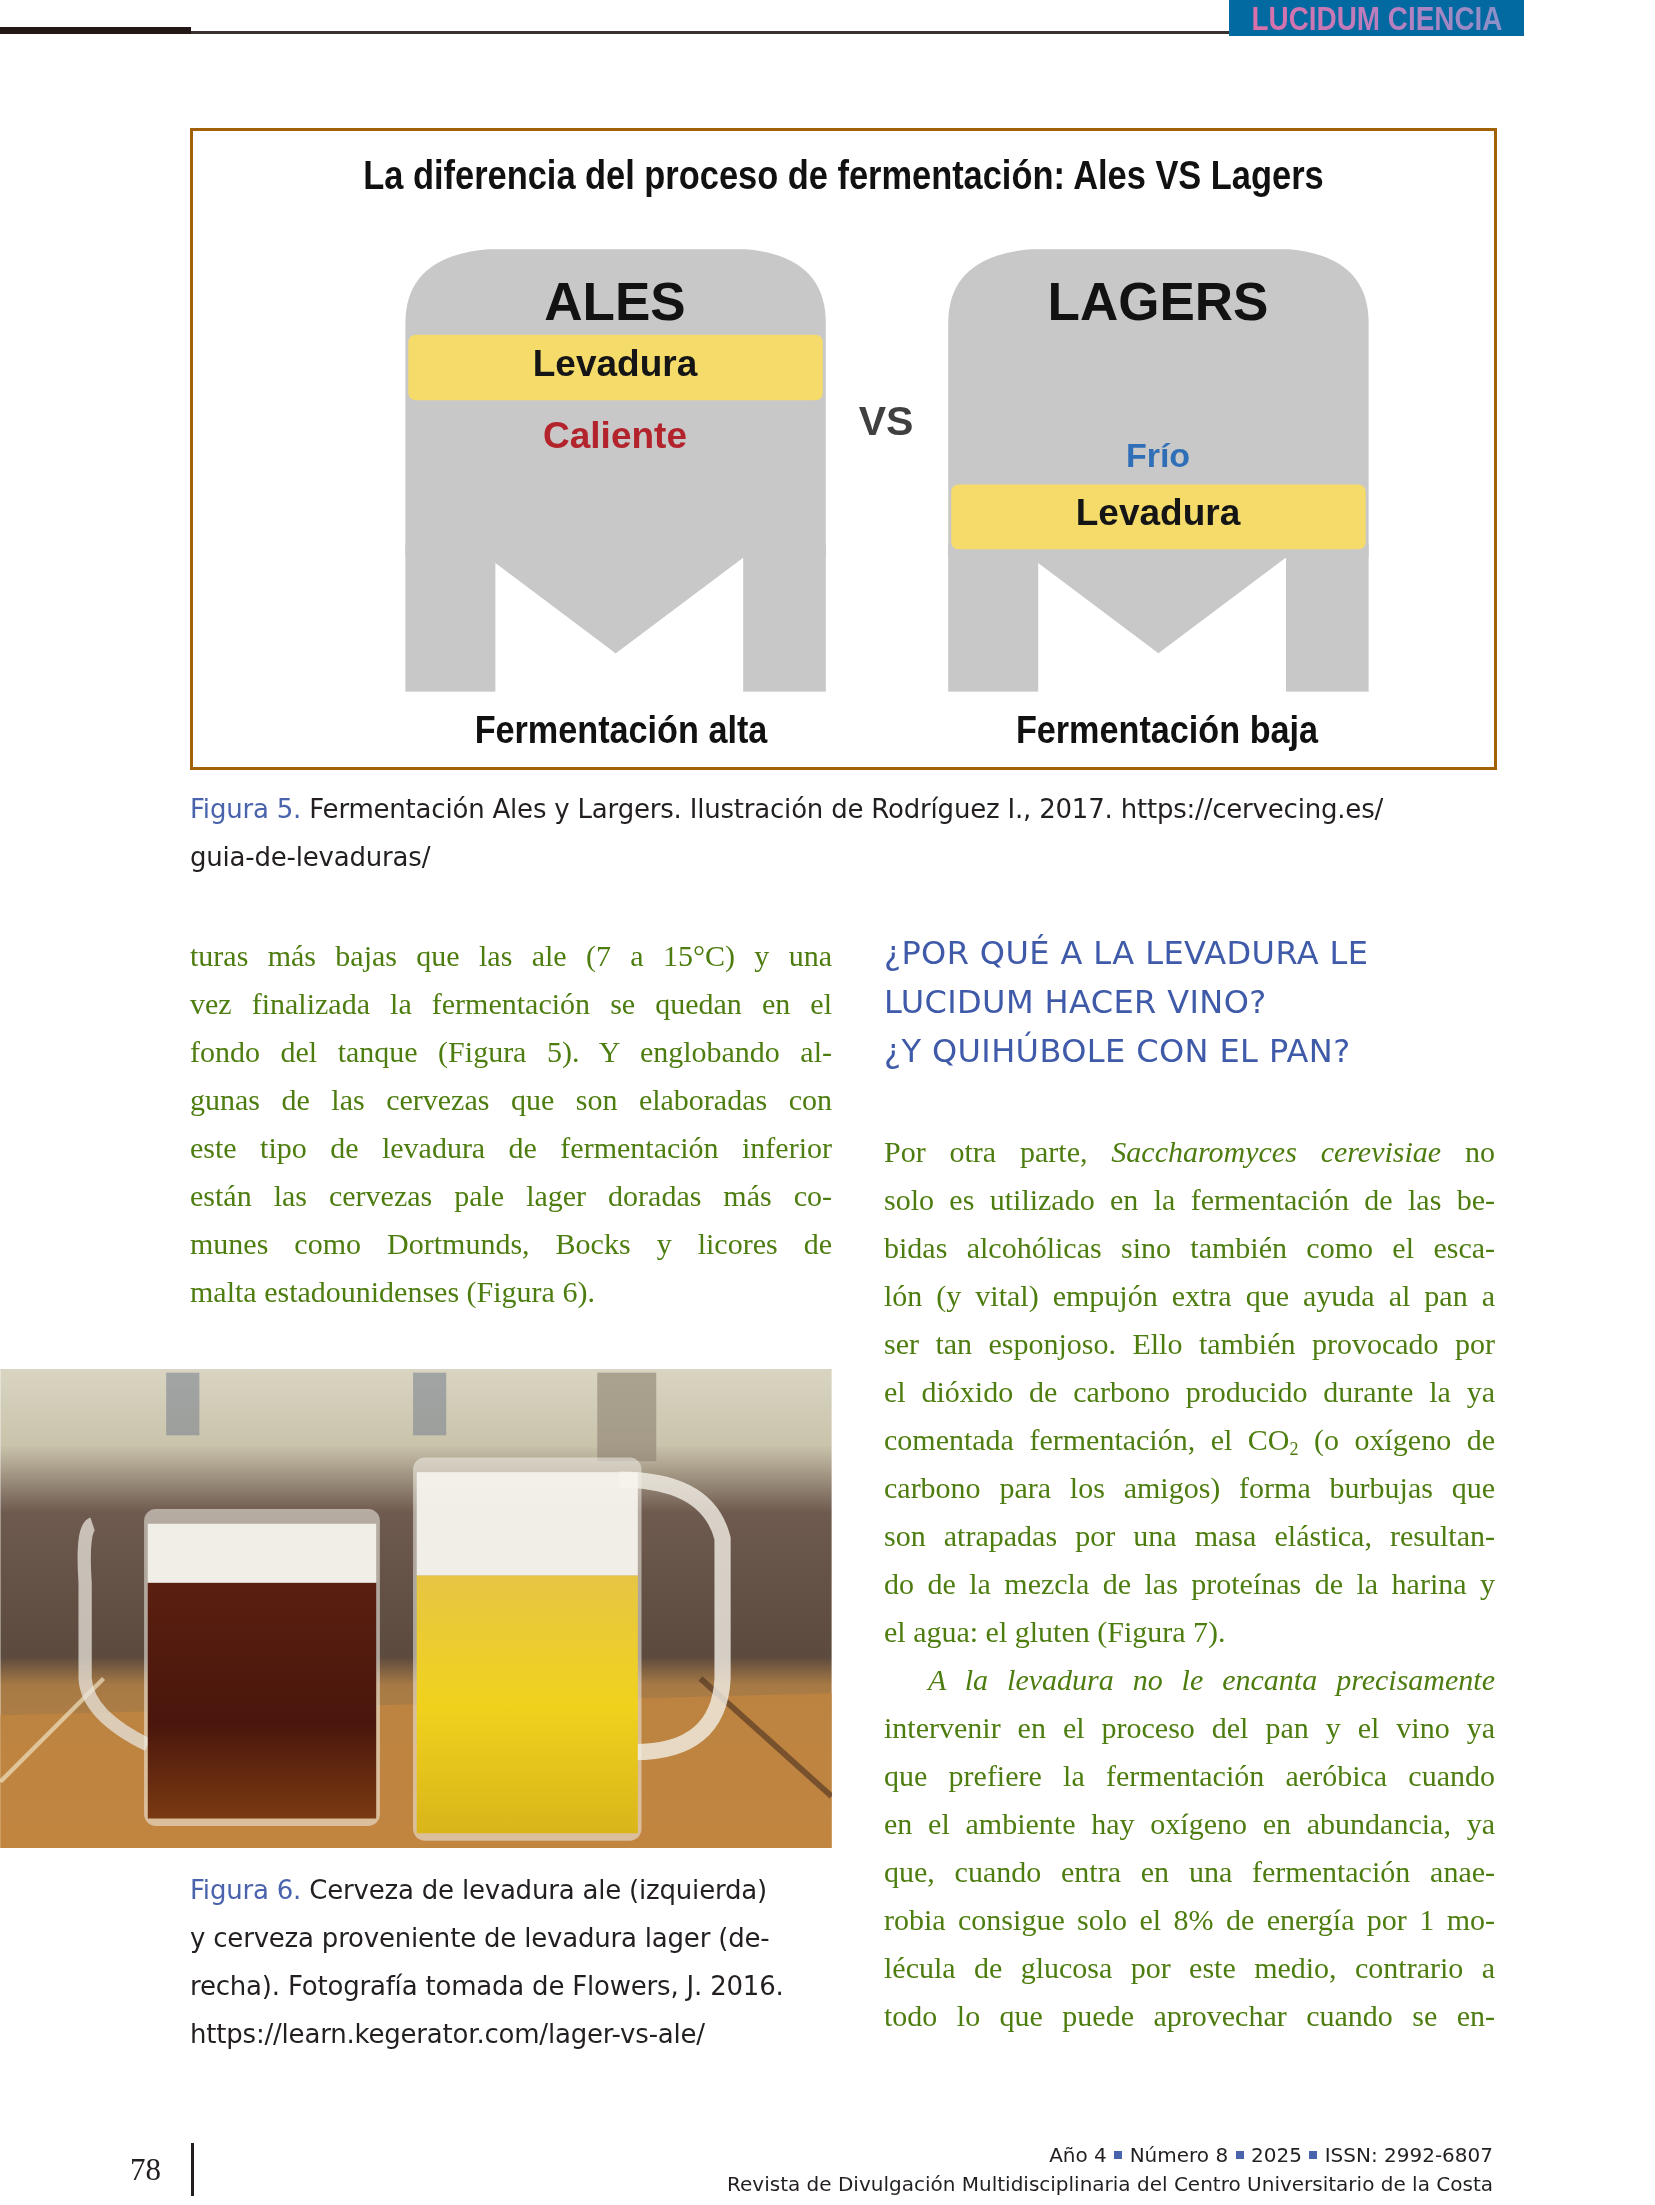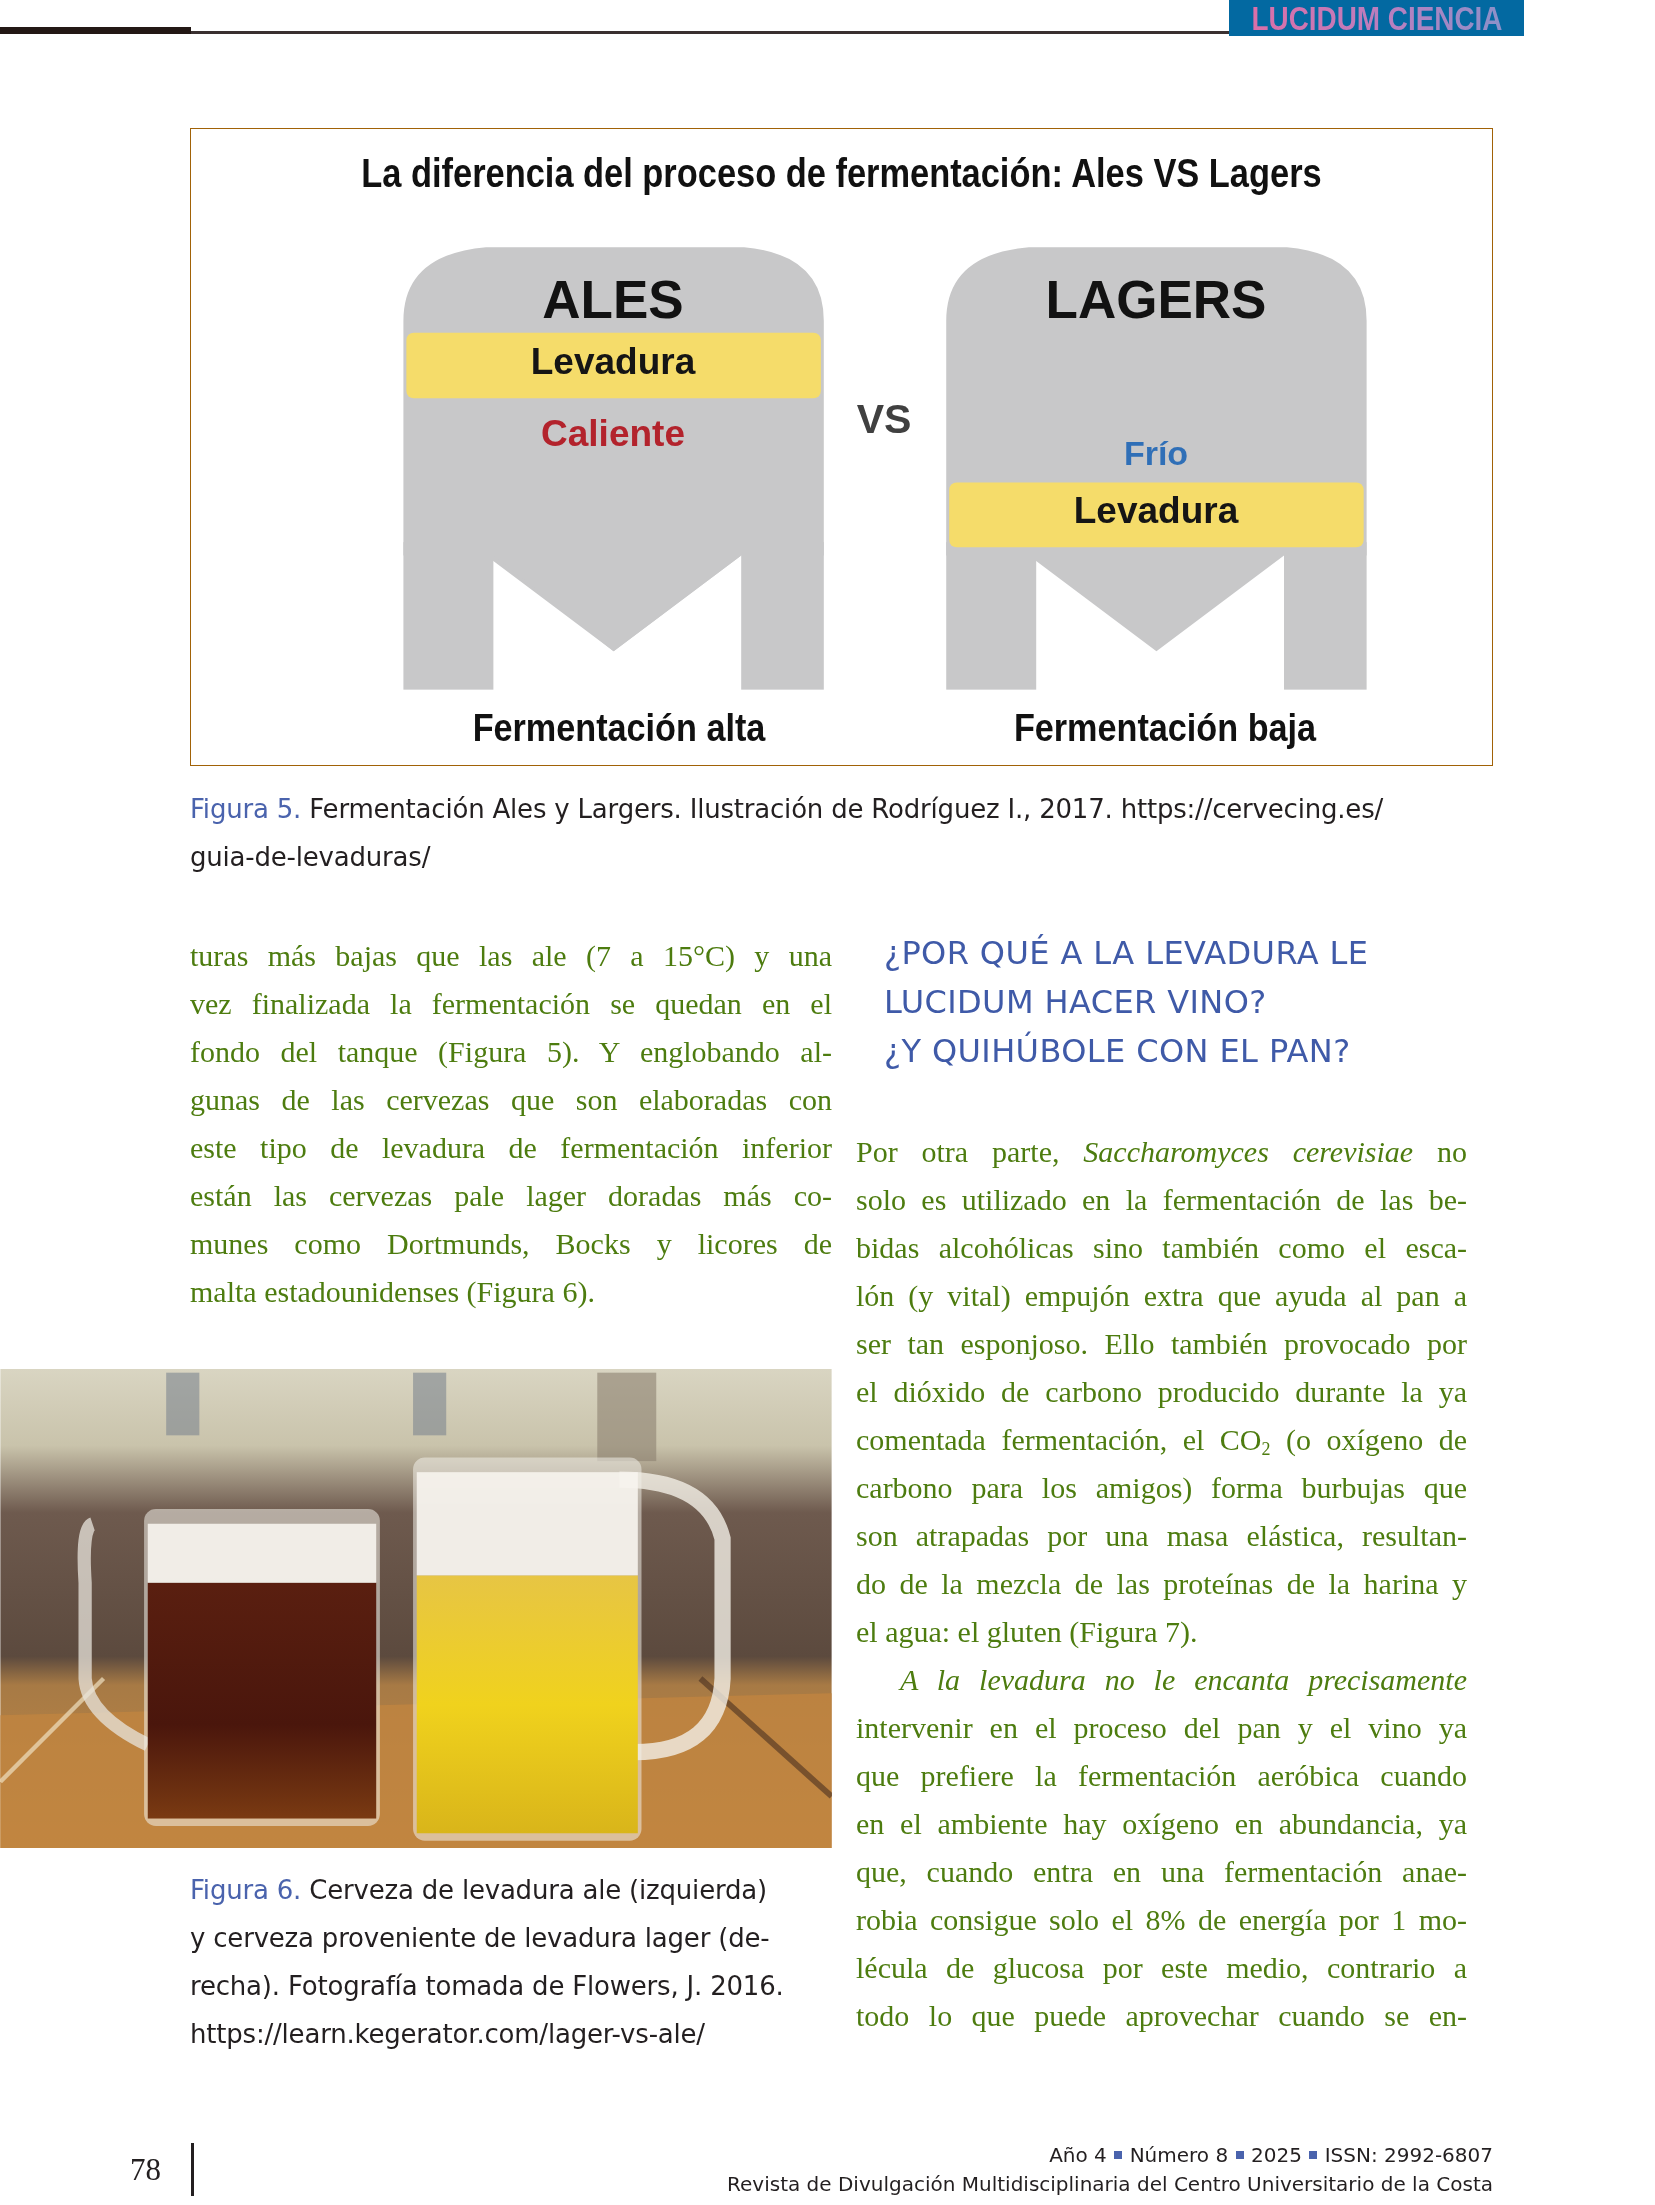--- a/index.html
+++ b/index.html
@@ -22,21 +22,21 @@
     font-size: 34px; letter-spacing: 0px; line-height: 36px;
     transform: scaleX(0.82); transform-origin: center;
     background: linear-gradient(90deg, #dc6fa8 0%, #b97fbf 55%, #8b91c9 100%);
     -webkit-background-clip: text; background-clip: text; color: transparent;
     white-space: nowrap;
   }
 
   
   .fig5 {
     left: 190px; top: 128px; width: 1301px; height: 636px;
-    border: 1px solid #a16207; background: #ffffff; box-sizing: content-box;
+    border: 3px solid #a16207; background: #ffffff; box-sizing: content-box;
   }
   .fig5-title {
     left: 0; width: 100%; top: 22px; text-align: center;
     font-family: "Liberation Sans", sans-serif; font-weight: bold;
     font-size: 40px; color: #111; white-space: nowrap;
     transform: scaleX(0.86); transform-origin: center;
   }
   .tank-svg { left: 0; top: 0; }
   .tank-label {
     font-family: "Liberation Sans", sans-serif; font-weight: bold; text-align: center;
@@ -185,21 +185,21 @@
   <div>recha). Fotografía tomada de Flowers, J. 2016.</div>
   <div>https://learn.kegerator.com/lager-vs-ale/</div>
 </div>
 
 <div class="abs heading" style="left:884px;top:929px;width:612px;">
   <div>¿POR QUÉ A LA LEVADURA LE</div>
   <div>LUCIDUM HACER VINO?</div>
   <div>¿Y QUIHÚBOLE CON EL PAN?</div>
 </div>
 
-<div class="abs body-text" style="left:856px;top:1128px;width:611px;">
+<div class="abs body-text" style="left:884px;top:1128px;width:611px;">
   <div style="text-align-last:justify;">
     <span>Por otra parte, </span><i>Saccharomyces cerevisiae</i><span> no</span>
   </div>
   <div style="text-align-last:justify;">solo es utilizado en la fermentación de las be-</div>
   <div style="text-align-last:justify;">bidas alcohólicas sino también como el esca-</div>
   <div style="text-align-last:justify;">lón (y vital) empujón extra que ayuda al pan a</div>
   <div style="text-align-last:justify;">ser tan esponjoso. Ello también provocado por</div>
   <div style="text-align-last:justify;">el dióxido de carbono producido durante la ya</div>
   <div style="text-align-last:justify;">
     <span>comentada fermentación, el CO</span><sub>2</sub><span> (o oxígeno de</span>

